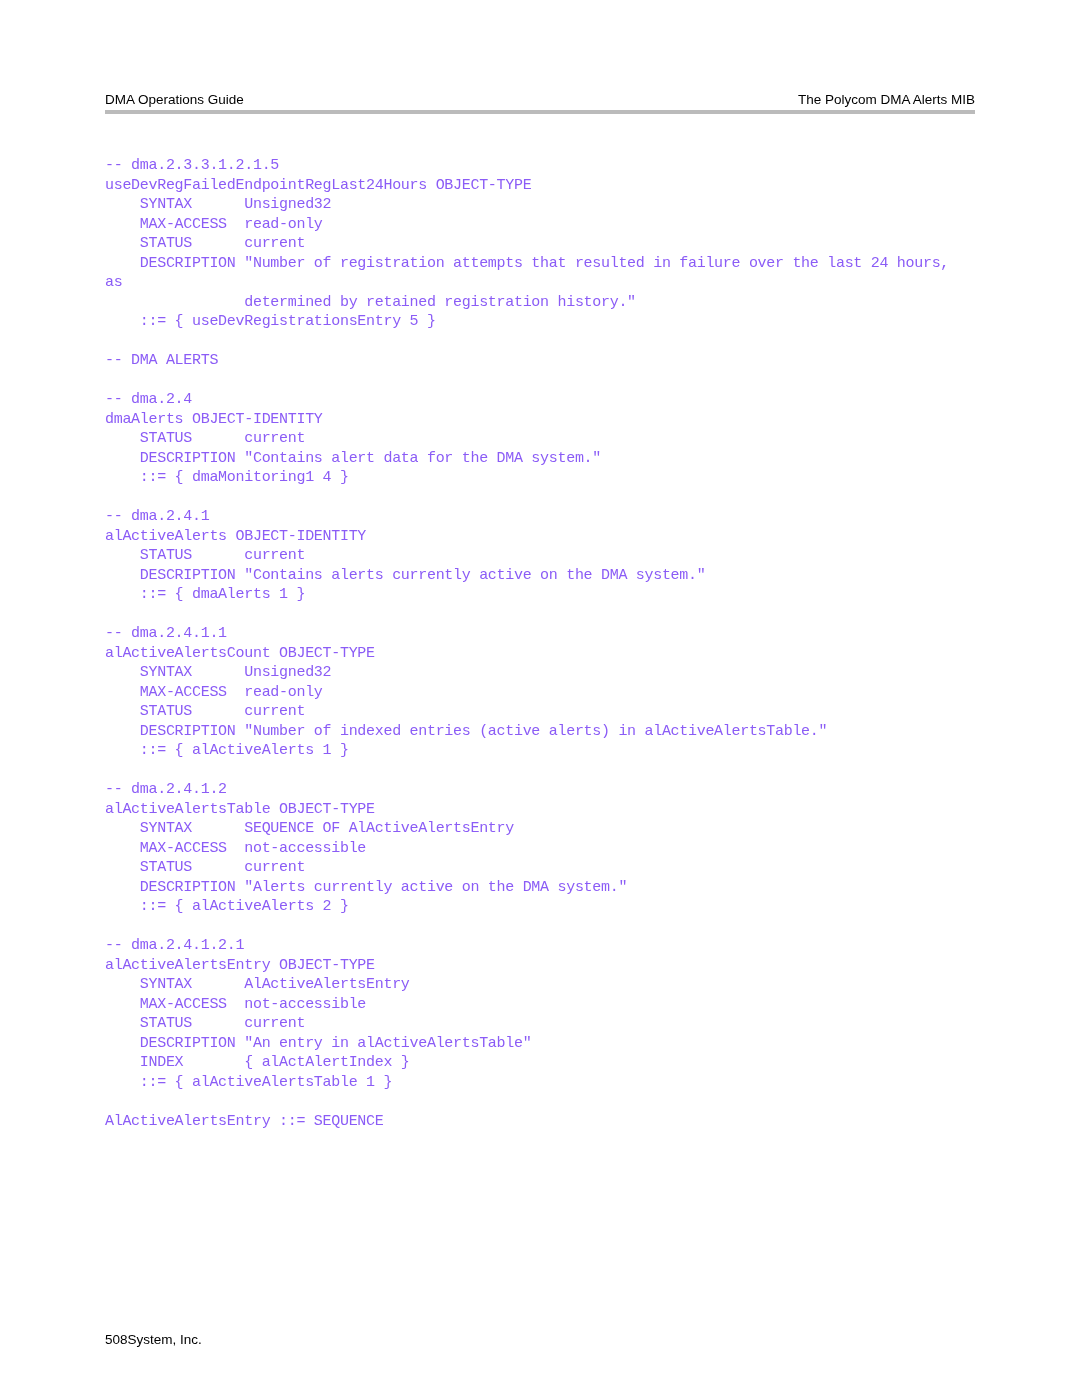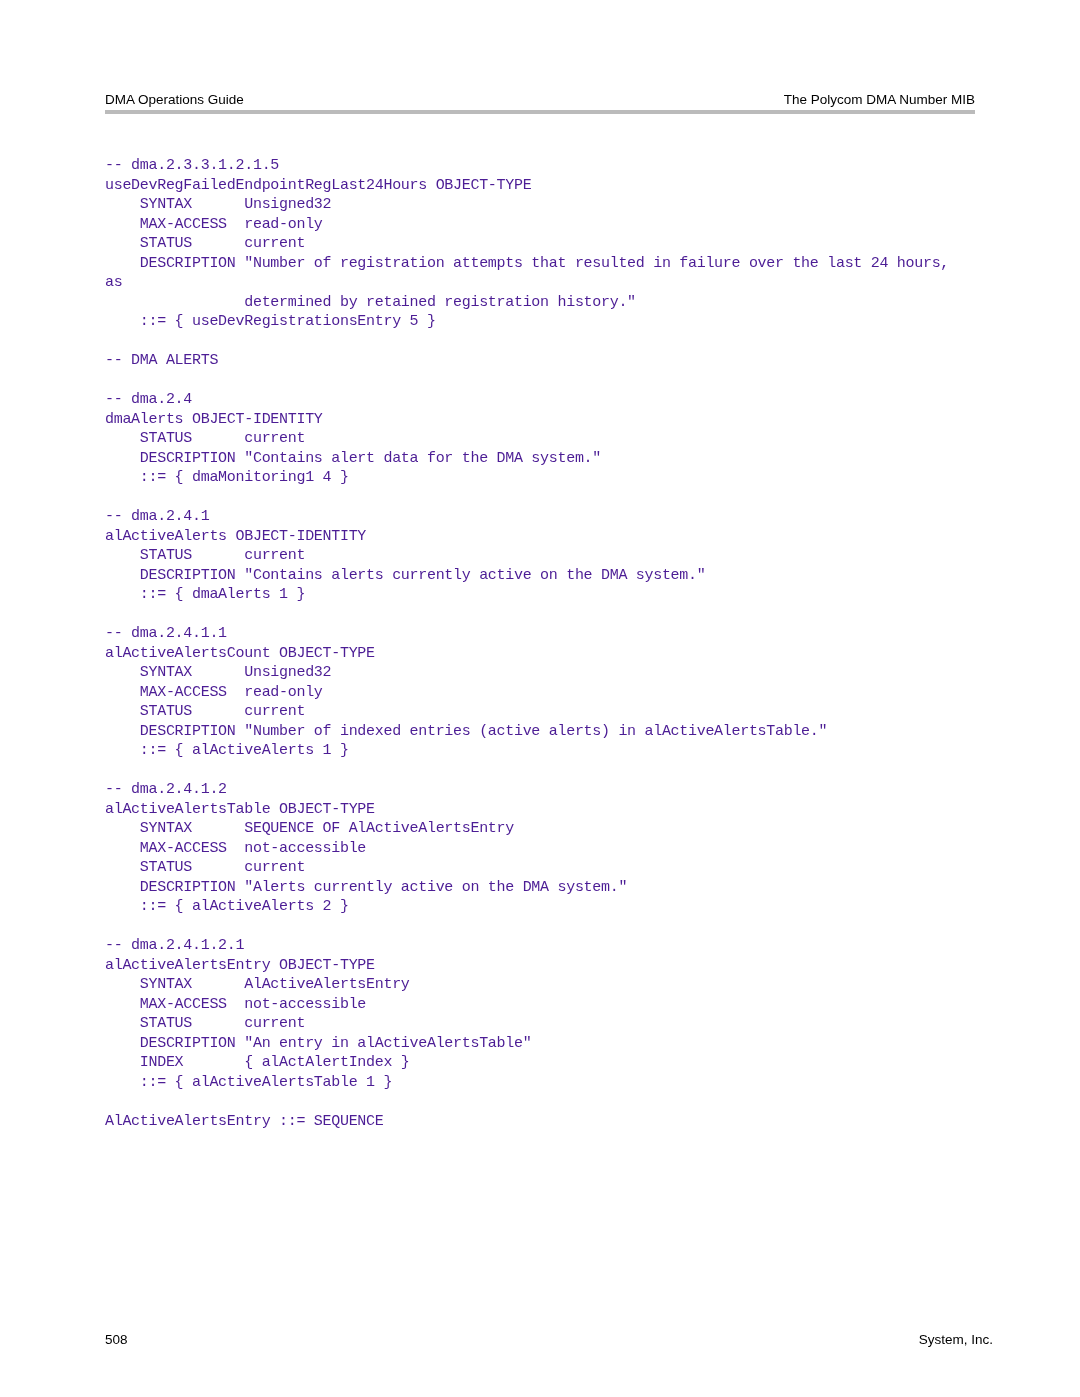--- a/index.html
+++ b/index.html
@@ -30,47 +30,46 @@
       border-top: 3px solid #bbb;
       border-bottom: 1px solid #bbb;
       height: 4px;
       margin-bottom: 42px;
     }
     .code-block {
       font-family: "Courier New", Courier, monospace;
       font-size: 15px;
       line-height: 1.3;
       white-space: pre;
-      color: #4c1d95;
+      color: #8b5cf6;
       letter-spacing: -0.3px;
     }
     .footer {
       position: absolute;
       bottom: 50px;
       left: 105px;
-      right: 87px;
+      right: 93px;
       display: flex;
-      justify-content: space-between;
       align-items: baseline;
     }
     .footer-left {
       font-size: 13.5px;
       color: #000;
     }
     .footer-right {
       font-size: 13.5px;
       color: #000;
     }
   </style>
 </head>
 <body>
 
 <div class="header">
   <span class="header-left">DMA Operations Guide</span>
-  <span class="header-right">The Polycom DMA Number MIB</span>
+  <span class="header-right">The Polycom DMA Alerts MIB</span>
 </div>
 <hr class="header-rule">
 
 <div class="code-block">-- dma.2.3.3.1.2.1.5
 useDevRegFailedEndpointRegLast24Hours OBJECT-TYPE
     SYNTAX      Unsigned32
     MAX-ACCESS  read-only
     STATUS      current
     DESCRIPTION "Number of registration attempts that resulted in failure over the last 24 hours, 
 as 

